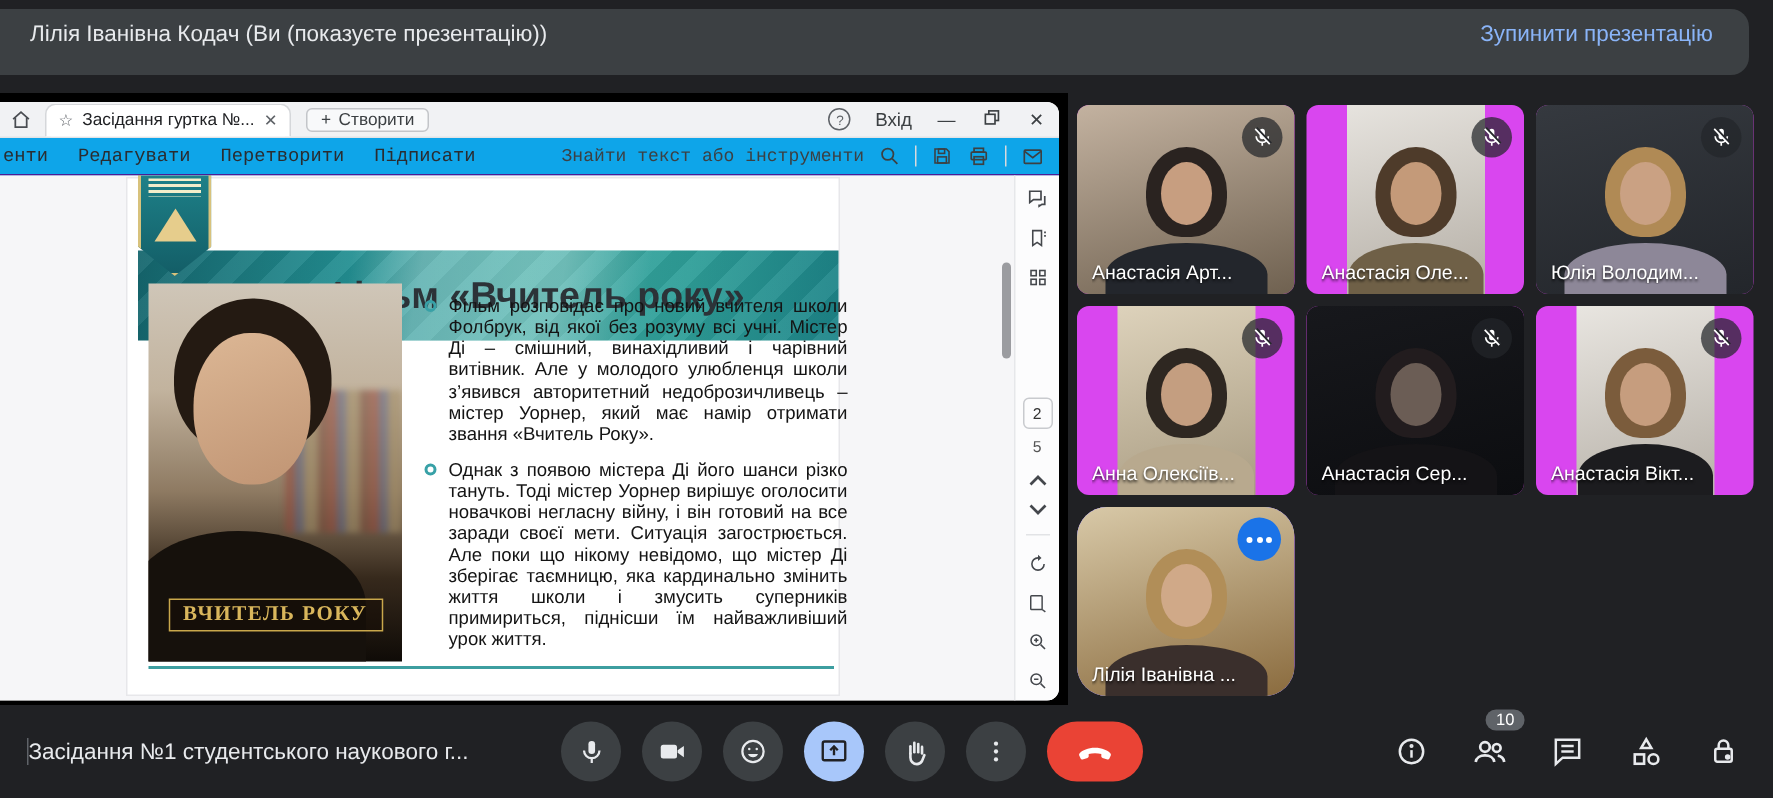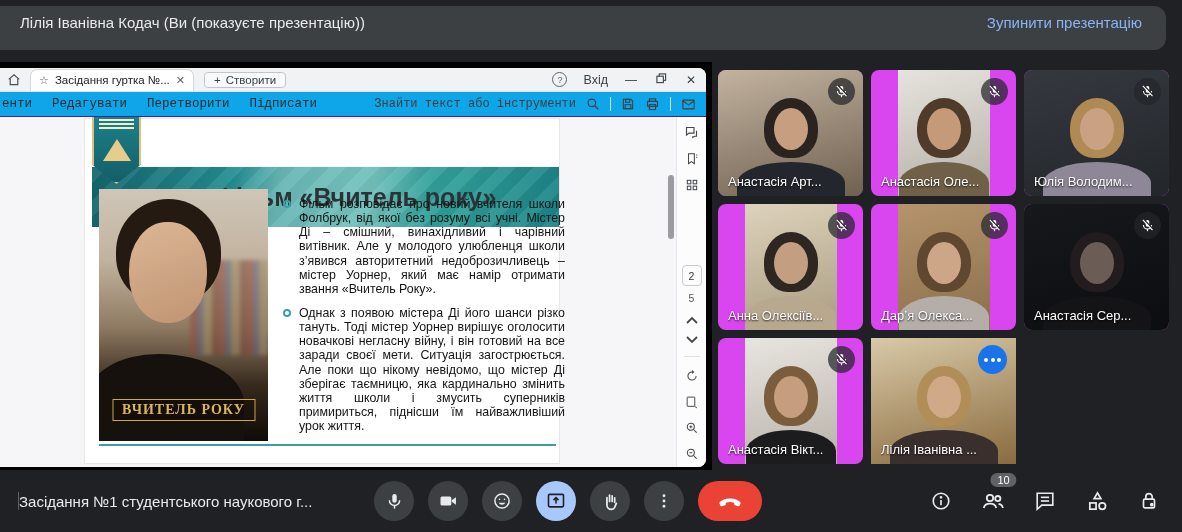--- a/index.html
+++ b/index.html
@@ -97,21 +97,21 @@
   .bullet { display:flex; }
   .bullet .dot { width:8px; height:8px; border:2px solid #38a1a7; border-radius:50%;
                  flex:none; margin:3px 8px 0 0; }
   .bullet .txt { font-size:12.4px; line-height:1.14; color:#141414; text-align:justify; width:266px; }
   #slide-rule { position:absolute; left:14px; right:3px; top:325px; border-top:2px solid #3d9ea0; }
 
   
   #grid { position:absolute; left:718px; top:70px; width:451px;
           display:grid; grid-template-columns:repeat(3,145px); grid-auto-rows:126px; gap:8px; }
   .tile { position:relative; background:#d946ef; border-radius:8px; overflow:hidden; }
-  .tile.active { box-shadow:0 0 0 3px #669df6 inset; border-radius:0; }
+  .tile.active { box-shadow:0 0 0 3px #669df6 inset; border-radius:20px; }
   .video { position:absolute; inset:0; background:linear-gradient(165deg,var(--c1),var(--c2)); }
   .tile.strip .video { left:50%; transform:translateX(-50%); width:92px; }
   .p-hair { position:absolute; top:22%; left:50%; transform:translateX(-50%);
             width:54px; height:60px; border-radius:50% 50% 44% 44%; background:var(--hair); }
   .p-face { position:absolute; top:30%; left:50%; transform:translateX(-50%);
             width:34px; height:42px; border-radius:50%; background:var(--skin); }
   .p-body { position:absolute; bottom:-8px; left:50%; transform:translateX(-50%);
             width:108px; height:42px; border-radius:50% 50% 0 0; background:var(--top); }
   .tile.strip .p-body { width:90px; }
   .mute-chip { position:absolute; top:8px; right:8px; width:27px; height:27px; border-radius:50%;
@@ -385,72 +385,54 @@
         <rect x="9.2" y="3" width="5.6" height="11" rx="2.8" fill="#fff"></rect>
         <path d="M5.5 11a6.5 6.5 0 0 0 13 0" stroke="#fff" stroke-width="1.8" fill="none"></path>
         <line x1="12" y1="17.5" x2="12" y2="21" stroke="#fff" stroke-width="1.8"></line>
         <line x1="5.8" y1="2" x2="21.3" y2="18.4" stroke="#26282c" stroke-width="2.6"></line>
         <line x1="4.5" y1="3" x2="20" y2="19.4" stroke="#fff" stroke-width="1.8"></line>
       </svg>
     </div>
 
     <div class="tile-name">Анна Олексіїв...</div>
   </div>
-    <div class="tile strip" style="--c1: #b5946c; --c2: #8a6f4c; --hair: #5f4730; --skin: #cda687; --top: #b5aea8;">
+    <div class="tile" style="--c1: #17181c; --c2: #0c0d10; --hair: #221c1e; --skin: #6b5d55; --top: #141316;">
     <div class="video">
       <div class="p-hair"></div>
         <div class="p-face"></div>
         <div class="p-body"></div>
     </div>
     <div class="mute-chip">
       <svg width="15" height="15" viewBox="0 0 24 24">
         <rect x="9.2" y="3" width="5.6" height="11" rx="2.8" fill="#fff"></rect>
         <path d="M5.5 11a6.5 6.5 0 0 0 13 0" stroke="#fff" stroke-width="1.8" fill="none"></path>
         <line x1="12" y1="17.5" x2="12" y2="21" stroke="#fff" stroke-width="1.8"></line>
         <line x1="5.8" y1="2" x2="21.3" y2="18.4" stroke="#26282c" stroke-width="2.6"></line>
         <line x1="4.5" y1="3" x2="20" y2="19.4" stroke="#fff" stroke-width="1.8"></line>
       </svg>
     </div>
 
-    <div class="tile-name">Дар’я Олекса...</div>
-  </div>
-    <div class="tile" style="--c1: #17181c; --c2: #0c0d10; --hair: #221c1e; --skin: #6b5d55; --top: #141316;">
+    <div class="tile-name">Анастасія Сер...</div>
+  </div>
+    <div class="tile strip" style="--c1: #e8e5e0; --c2: #b7b1a8; --hair: #7b5c3c; --skin: #c69d7e; --top: #1c1c1f;">
     <div class="video">
       <div class="p-hair"></div>
         <div class="p-face"></div>
         <div class="p-body"></div>
     </div>
     <div class="mute-chip">
       <svg width="15" height="15" viewBox="0 0 24 24">
         <rect x="9.2" y="3" width="5.6" height="11" rx="2.8" fill="#fff"></rect>
         <path d="M5.5 11a6.5 6.5 0 0 0 13 0" stroke="#fff" stroke-width="1.8" fill="none"></path>
         <line x1="12" y1="17.5" x2="12" y2="21" stroke="#fff" stroke-width="1.8"></line>
         <line x1="5.8" y1="2" x2="21.3" y2="18.4" stroke="#26282c" stroke-width="2.6"></line>
         <line x1="4.5" y1="3" x2="20" y2="19.4" stroke="#fff" stroke-width="1.8"></line>
       </svg>
     </div>
 
-    <div class="tile-name">Анастасія Сер...</div>
-  </div>
-    <div class="tile strip" style="--c1: #e8e5e0; --c2: #b7b1a8; --hair: #7b5c3c; --skin: #c69d7e; --top: #1c1c1f;">
-    <div class="video">
-      <div class="p-hair"></div>
-        <div class="p-face"></div>
-        <div class="p-body"></div>
-    </div>
-    <div class="mute-chip">
-      <svg width="15" height="15" viewBox="0 0 24 24">
-        <rect x="9.2" y="3" width="5.6" height="11" rx="2.8" fill="#fff"></rect>
-        <path d="M5.5 11a6.5 6.5 0 0 0 13 0" stroke="#fff" stroke-width="1.8" fill="none"></path>
-        <line x1="12" y1="17.5" x2="12" y2="21" stroke="#fff" stroke-width="1.8"></line>
-        <line x1="5.8" y1="2" x2="21.3" y2="18.4" stroke="#26282c" stroke-width="2.6"></line>
-        <line x1="4.5" y1="3" x2="20" y2="19.4" stroke="#fff" stroke-width="1.8"></line>
-      </svg>
-    </div>
-
     <div class="tile-name">Анастасія Вікт...</div>
   </div>
     <div class="tile active" style="--c1: #d8c9a8; --c2: #8a6b3e; --hair: #b18e58; --skin: #d0a988; --top: #3a2f2c;">
     <div class="video">
       <div class="p-hair"></div>
         <div class="p-face"></div>
         <div class="p-body"></div>
     </div>
 
     <div class="more-btn">

